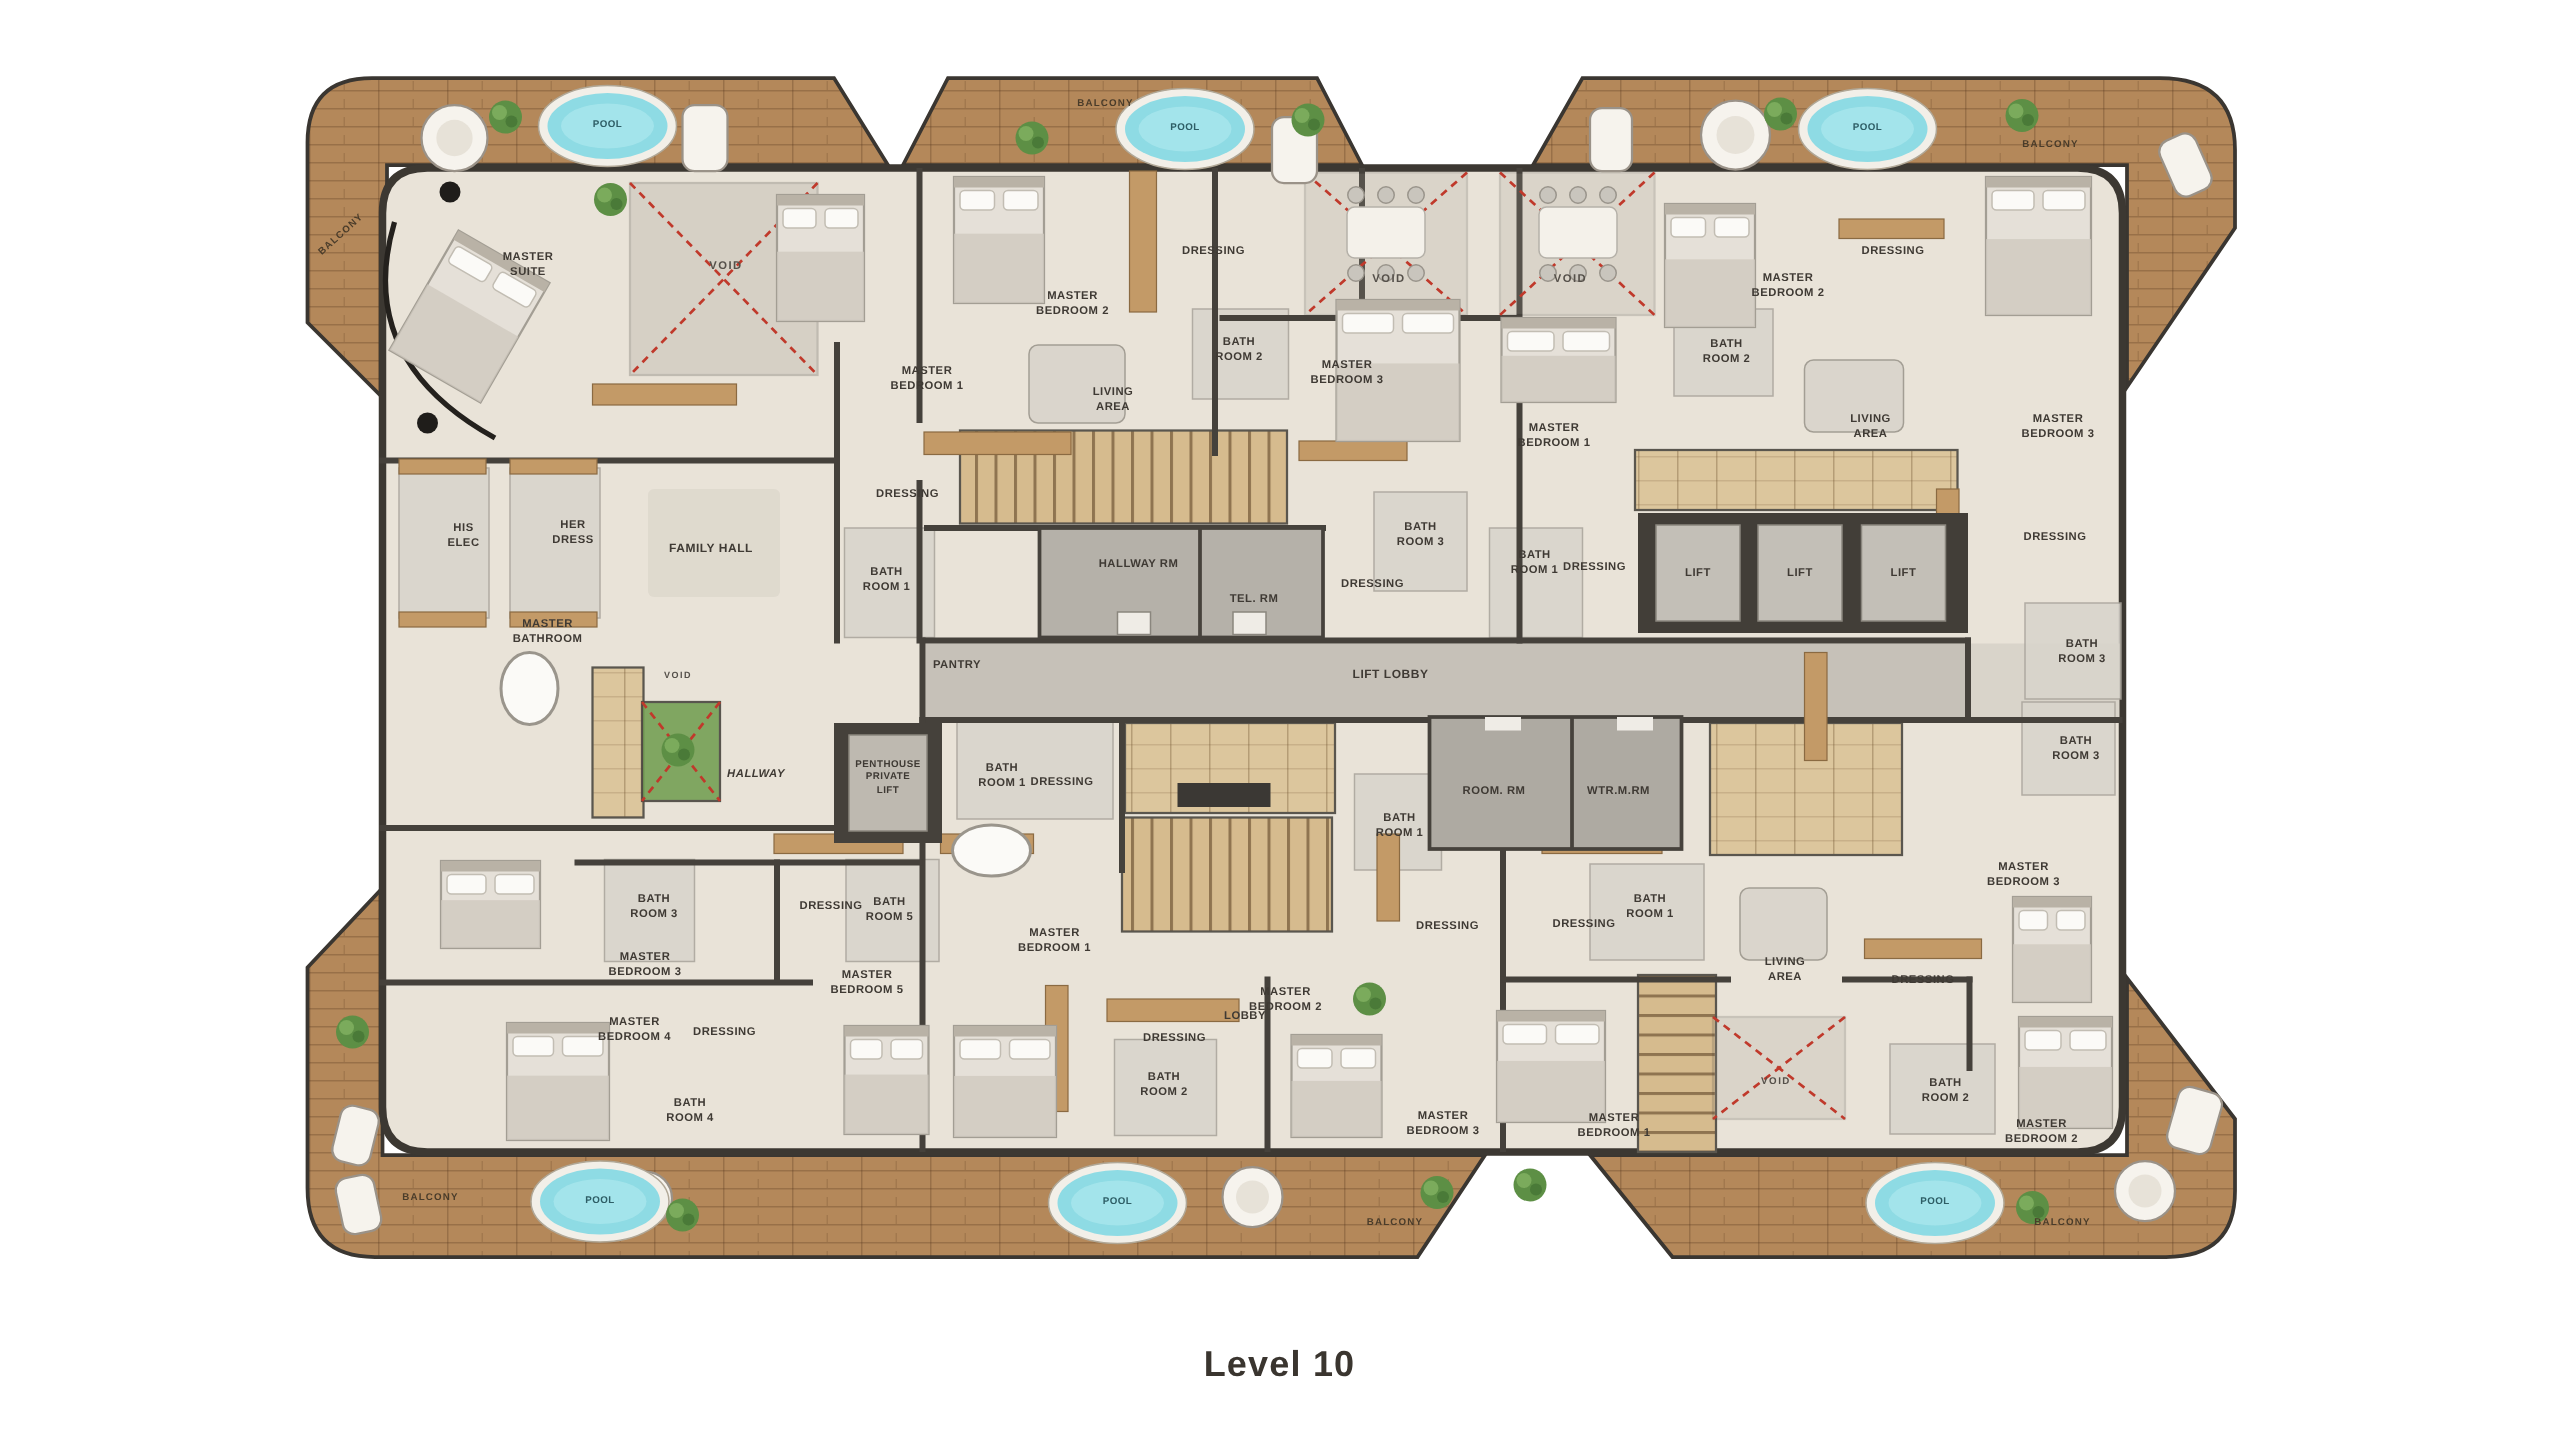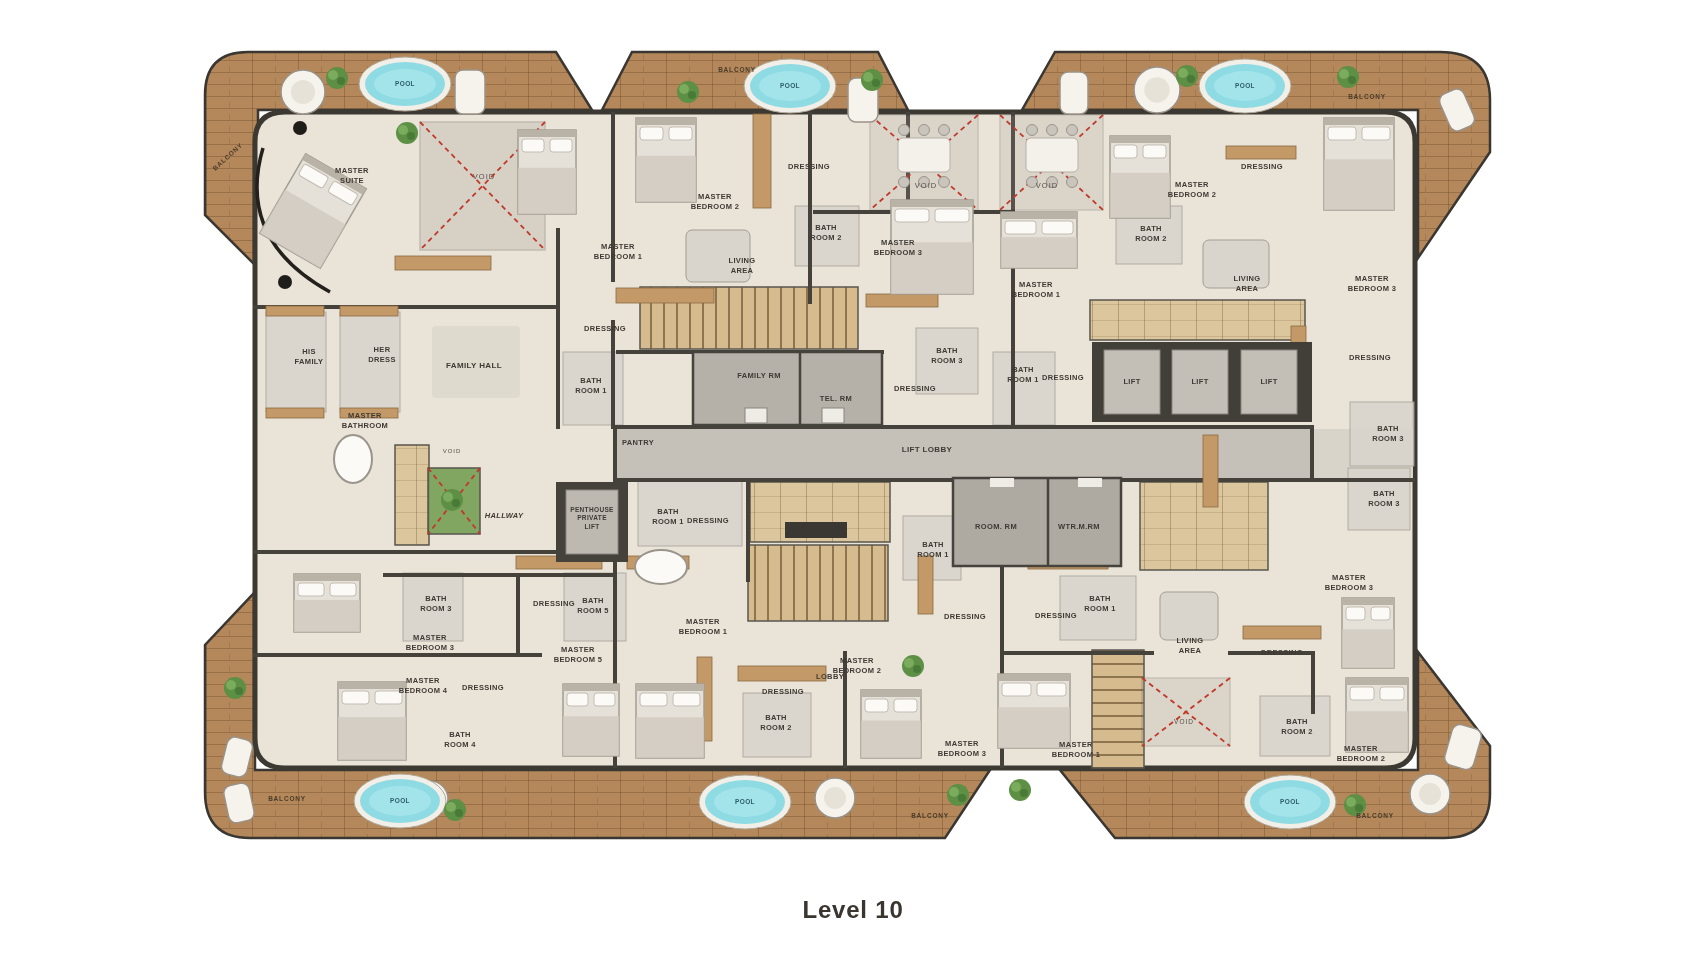--- a/index.html
+++ b/index.html
@@ -4,21 +4,21 @@
 <style>
   html,body{margin:0;padding:0;background:#ffffff;}
   body{font-family:"Liberation Sans", sans-serif;}
   #stage{position:relative;width:1700px;height:957px;background:#fff;overflow:hidden;}
   #plan-svg{position:absolute;left:0;top:0;}
   .lbl{position:absolute;transform:translate(-50%,-50%);white-space:pre-line;text-align:center;
        color:#3f3a34;font-weight:600;line-height:1.3;letter-spacing:.35px;pointer-events:none;}
   .lbl.pool{color:#2e5e66;font-weight:700;}
   .lbl.balcony{color:#4a3c2a;font-weight:700;letter-spacing:.8px;}
   .lbl.lift{color:#3f3a34;font-weight:700;}
-  .lbl.void{color:#55504a;font-weight:400;letter-spacing:1px;}
+  .lbl.void{color:#55504a;font-weight:700;letter-spacing:1px;}
   #caption{position:absolute;transform:translate(-50%,-50%);font-size:24px;font-weight:700;
        color:#3a352f;letter-spacing:.8px;}
 </style>
 </head>
 <body>
 
 <div id="stage">
 
   <svg id="plan-svg" width="1700" height="957" viewBox="0 0 1700 957">
     <defs>
@@ -455,34 +455,34 @@
 BEDROOM 3</div>
       <div class="lbl room" style="left: 1023px; top: 375px; font-size: 7.5px; transform: translate(-50%, -50%);">BATH
 ROOM 1</div>
       <div class="lbl room" style="left: 1063px; top: 378px; font-size: 7.5px; transform: translate(-50%, -50%);">DRESSING</div>
       <div class="lbl room" style="left: 1370px; top: 358px; font-size: 7.5px; transform: translate(-50%, -50%);">DRESSING</div>
       <div class="lbl room" style="left: 1388px; top: 434px; font-size: 7.5px; transform: translate(-50%, -50%);">BATH
 ROOM 3</div>
       <div class="lbl room" style="left: 1384px; top: 499px; font-size: 7.5px; transform: translate(-50%, -50%);">BATH
 ROOM 3</div>
       <div class="lbl room" style="left: 309px; top: 357px; font-size: 7.5px; transform: translate(-50%, -50%);">HIS
-FAMILY</div>
+ELEC</div>
       <div class="lbl room" style="left: 382px; top: 355px; font-size: 7.5px; transform: translate(-50%, -50%);">HER
 DRESS</div>
       <div class="lbl room" style="left: 474px; top: 366px; font-size: 8px; transform: translate(-50%, -50%);">FAMILY HALL</div>
       <div class="lbl room" style="left: 365px; top: 421px; font-size: 7.5px; transform: translate(-50%, -50%);">MASTER
 BATHROOM</div>
       <div class="lbl room" style="left: 591px; top: 386px; font-size: 7.5px; transform: translate(-50%, -50%);">BATH
 ROOM 1</div>
       <div class="lbl room" style="left: 614px; top: 443px; font-size: 7.5px; transform: translate(-50%, -50%); padding-left: 48px;">PANTRY</div>
       <div class="lbl room" style="left: 504px; top: 516px; font-size: 7.5px; transform: translate(-50%, -50%); font-style: italic;">HALLWAY</div>
       <div class="lbl room" style="left: 592px; top: 519px; font-size: 6.5px; transform: translate(-50%, -50%);">PENTHOUSE
 PRIVATE
 LIFT</div>
-      <div class="lbl room" style="left: 759px; top: 376px; font-size: 7.5px; transform: translate(-50%, -50%);">FAMILY RM</div>
+      <div class="lbl room" style="left: 759px; top: 376px; font-size: 7.5px; transform: translate(-50%, -50%);">HALLWAY RM</div>
       <div class="lbl room" style="left: 836px; top: 376px; font-size: 7.5px; transform: translate(-50%, -50%); margin-top: 23px;">TEL. RM</div>
       <div class="lbl room" style="left: 927px; top: 450px; font-size: 8px; transform: translate(-50%, -50%);">LIFT LOBBY</div>
       <div class="lbl room" style="left: 996px; top: 527px; font-size: 7.5px; transform: translate(-50%, -50%);">ROOM. RM</div>
       <div class="lbl room" style="left: 1079px; top: 527px; font-size: 7.5px; transform: translate(-50%, -50%); text-align: center;">WTR.M.RM</div>
       <div class="lbl room" style="left: 668px; top: 517px; font-size: 7.5px; transform: translate(-50%, -50%);">BATH
 ROOM 1</div>
       <div class="lbl room" style="left: 708px; top: 521px; font-size: 7.5px; transform: translate(-50%, -50%);">DRESSING</div>
       <div class="lbl room" style="left: 933px; top: 550px; font-size: 7.5px; transform: translate(-50%, -50%);">BATH
 ROOM 1</div>
       <div class="lbl room" style="left: 965px; top: 617px; font-size: 7.5px; transform: translate(-50%, -50%);">DRESSING</div>

